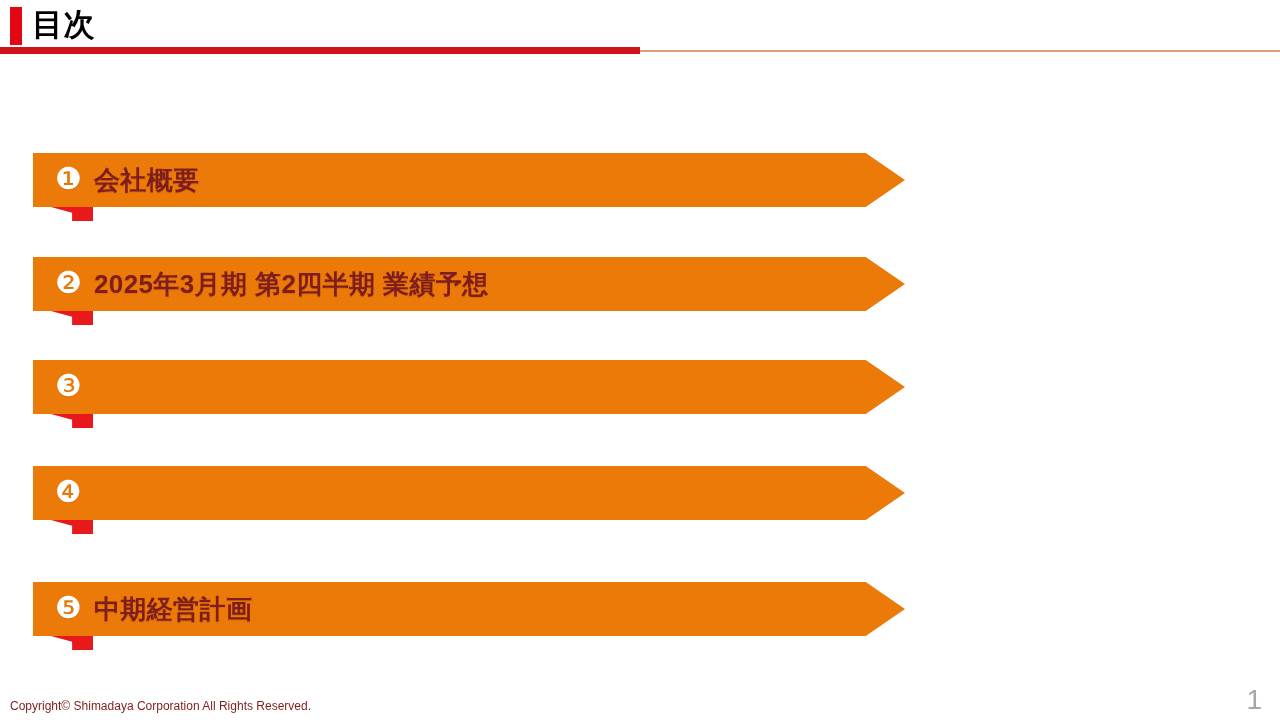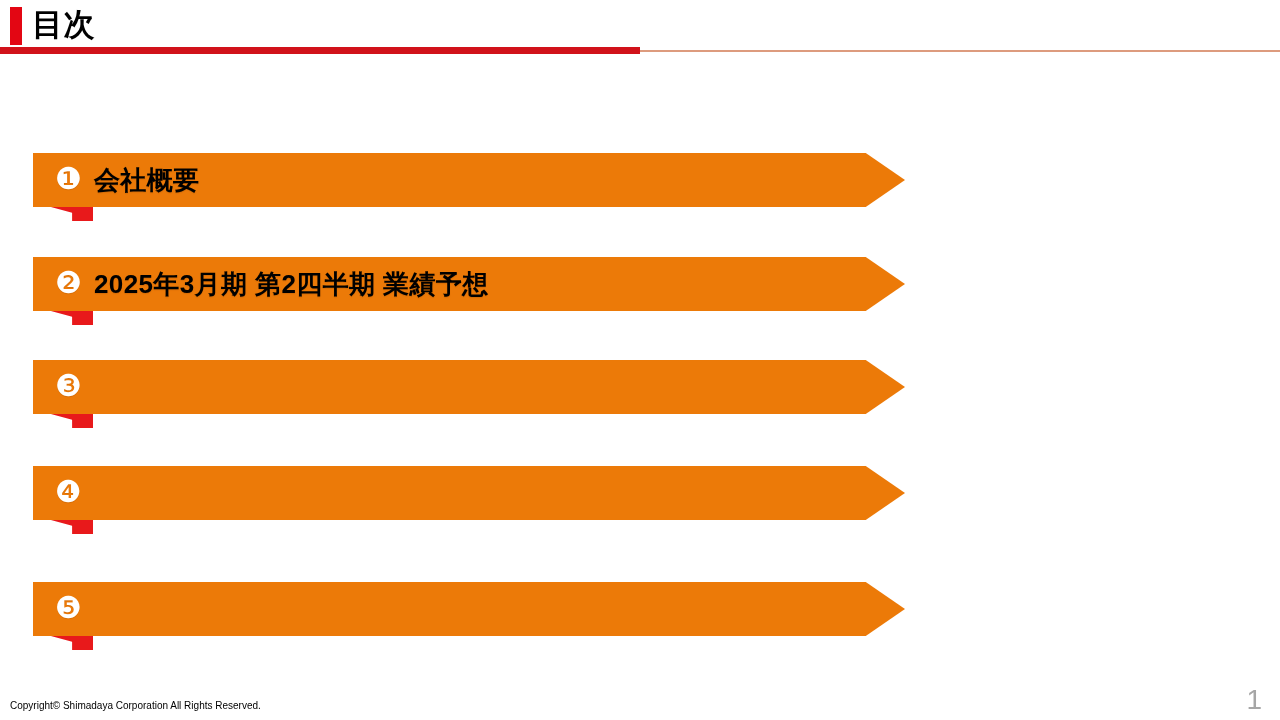--- a/index.html
+++ b/index.html
@@ -115,36 +115,36 @@
     line-height: 30px;
     font-weight: normal;
     margin-right: 12px;
     margin-top: -2px;
     flex: 0 0 auto;
     font-family: "DejaVu Sans", "Liberation Sans", sans-serif;
     text-shadow: 0 1px 0 rgba(120, 55, 0, 0.18);
   }
 
   .toc-label {
-    color: #000000;
+    color: #7f1d1d;
     font-size: 26px;
     font-weight: bold;
     line-height: 30px;
     letter-spacing: 0.4px;
     white-space: nowrap;
     text-shadow: 0 1px 1px rgba(150, 70, 0, 0.25);
   }
 
   
   .footer-copyright {
     position: absolute;
     left: 10px;
     top: 697px;
-    font-size: 10px;
-    color: #000000;
+    font-size: 12px;
+    color: #7f1d1d;
     white-space: nowrap;
     line-height: 18px;
   }
   .footer-pagenum {
     position: absolute;
     right: 18px;
     top: 684px;
     font-size: 28px;
     color: #a6a6a6;
     text-align: right;
@@ -192,20 +192,21 @@
       <div class="toc-fold"></div>
       <div class="toc-banner">
         <span class="toc-num">❹</span>
       </div>
     </div>
 
     <div class="toc-row" style="top:582px;">
       <div class="toc-fold"></div>
       <div class="toc-banner">
         <span class="toc-num">❺</span>
+        <span class="toc-label">中期経営計画</span>
       </div>
     </div>
 
   </div>
 
   <div class="footer-copyright">Copyright© Shimadaya Corporation  All Rights Reserved.</div>
   <div class="footer-pagenum">1</div>
 
 </div>
 

